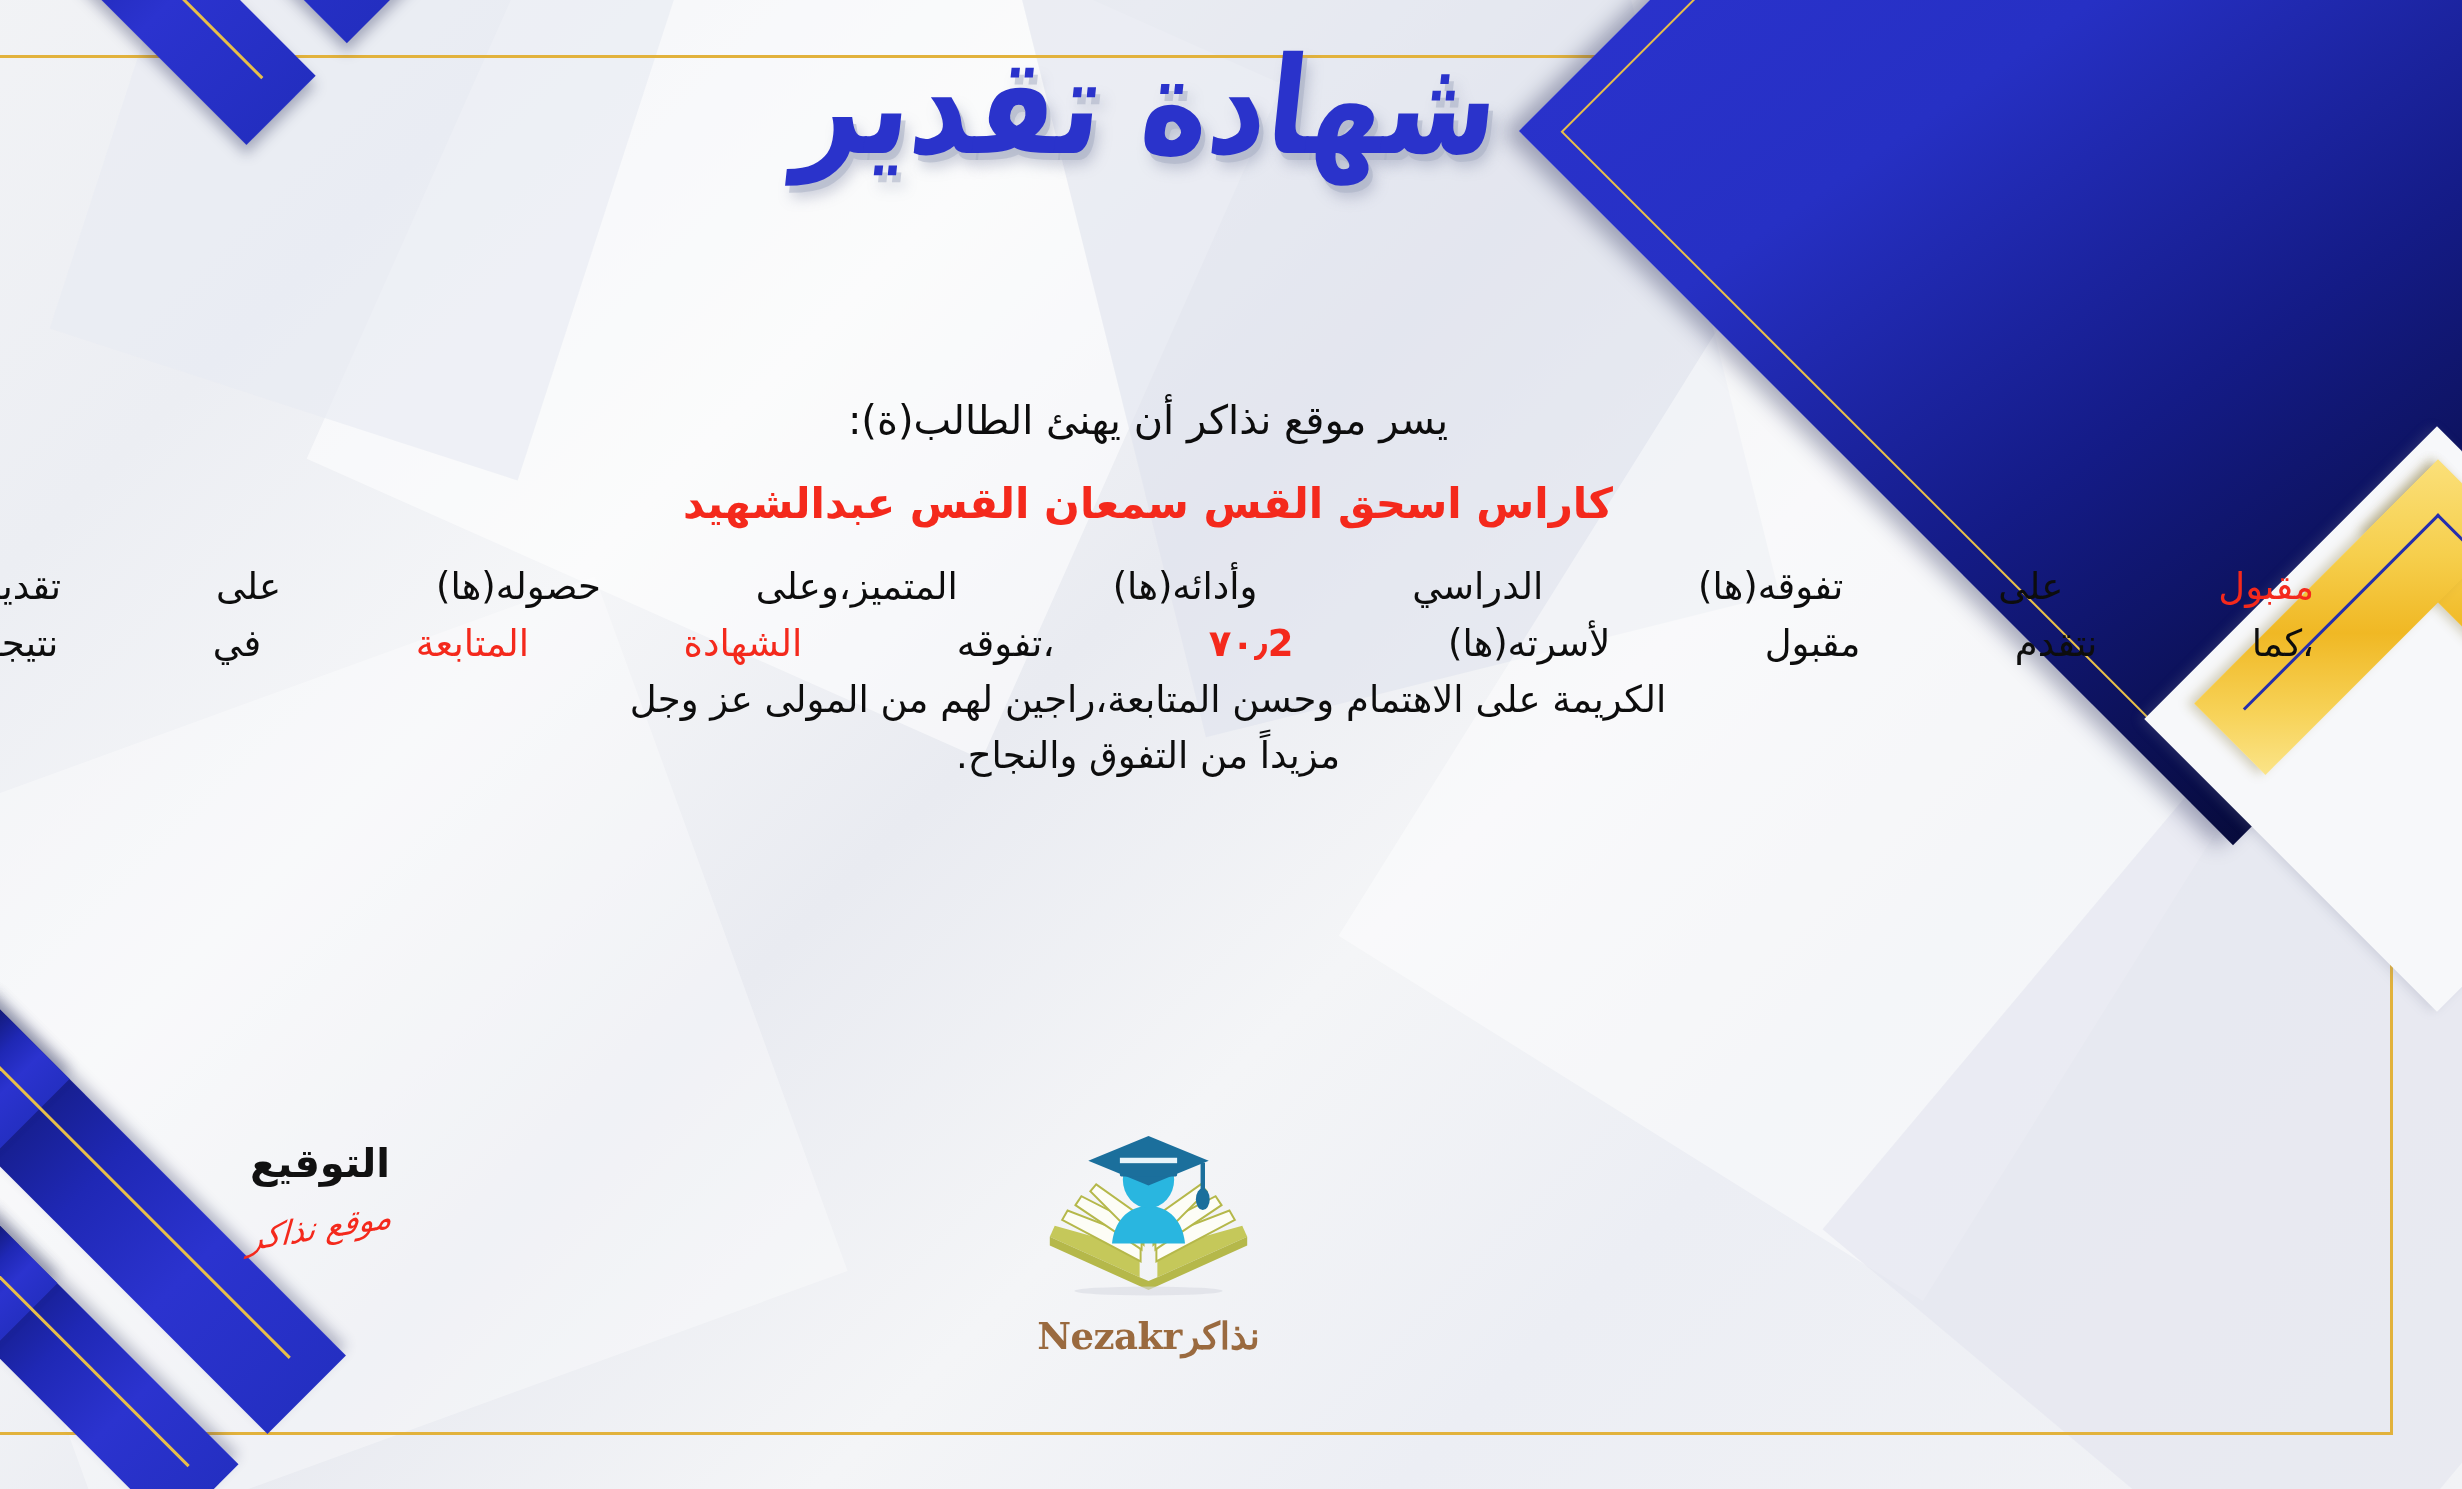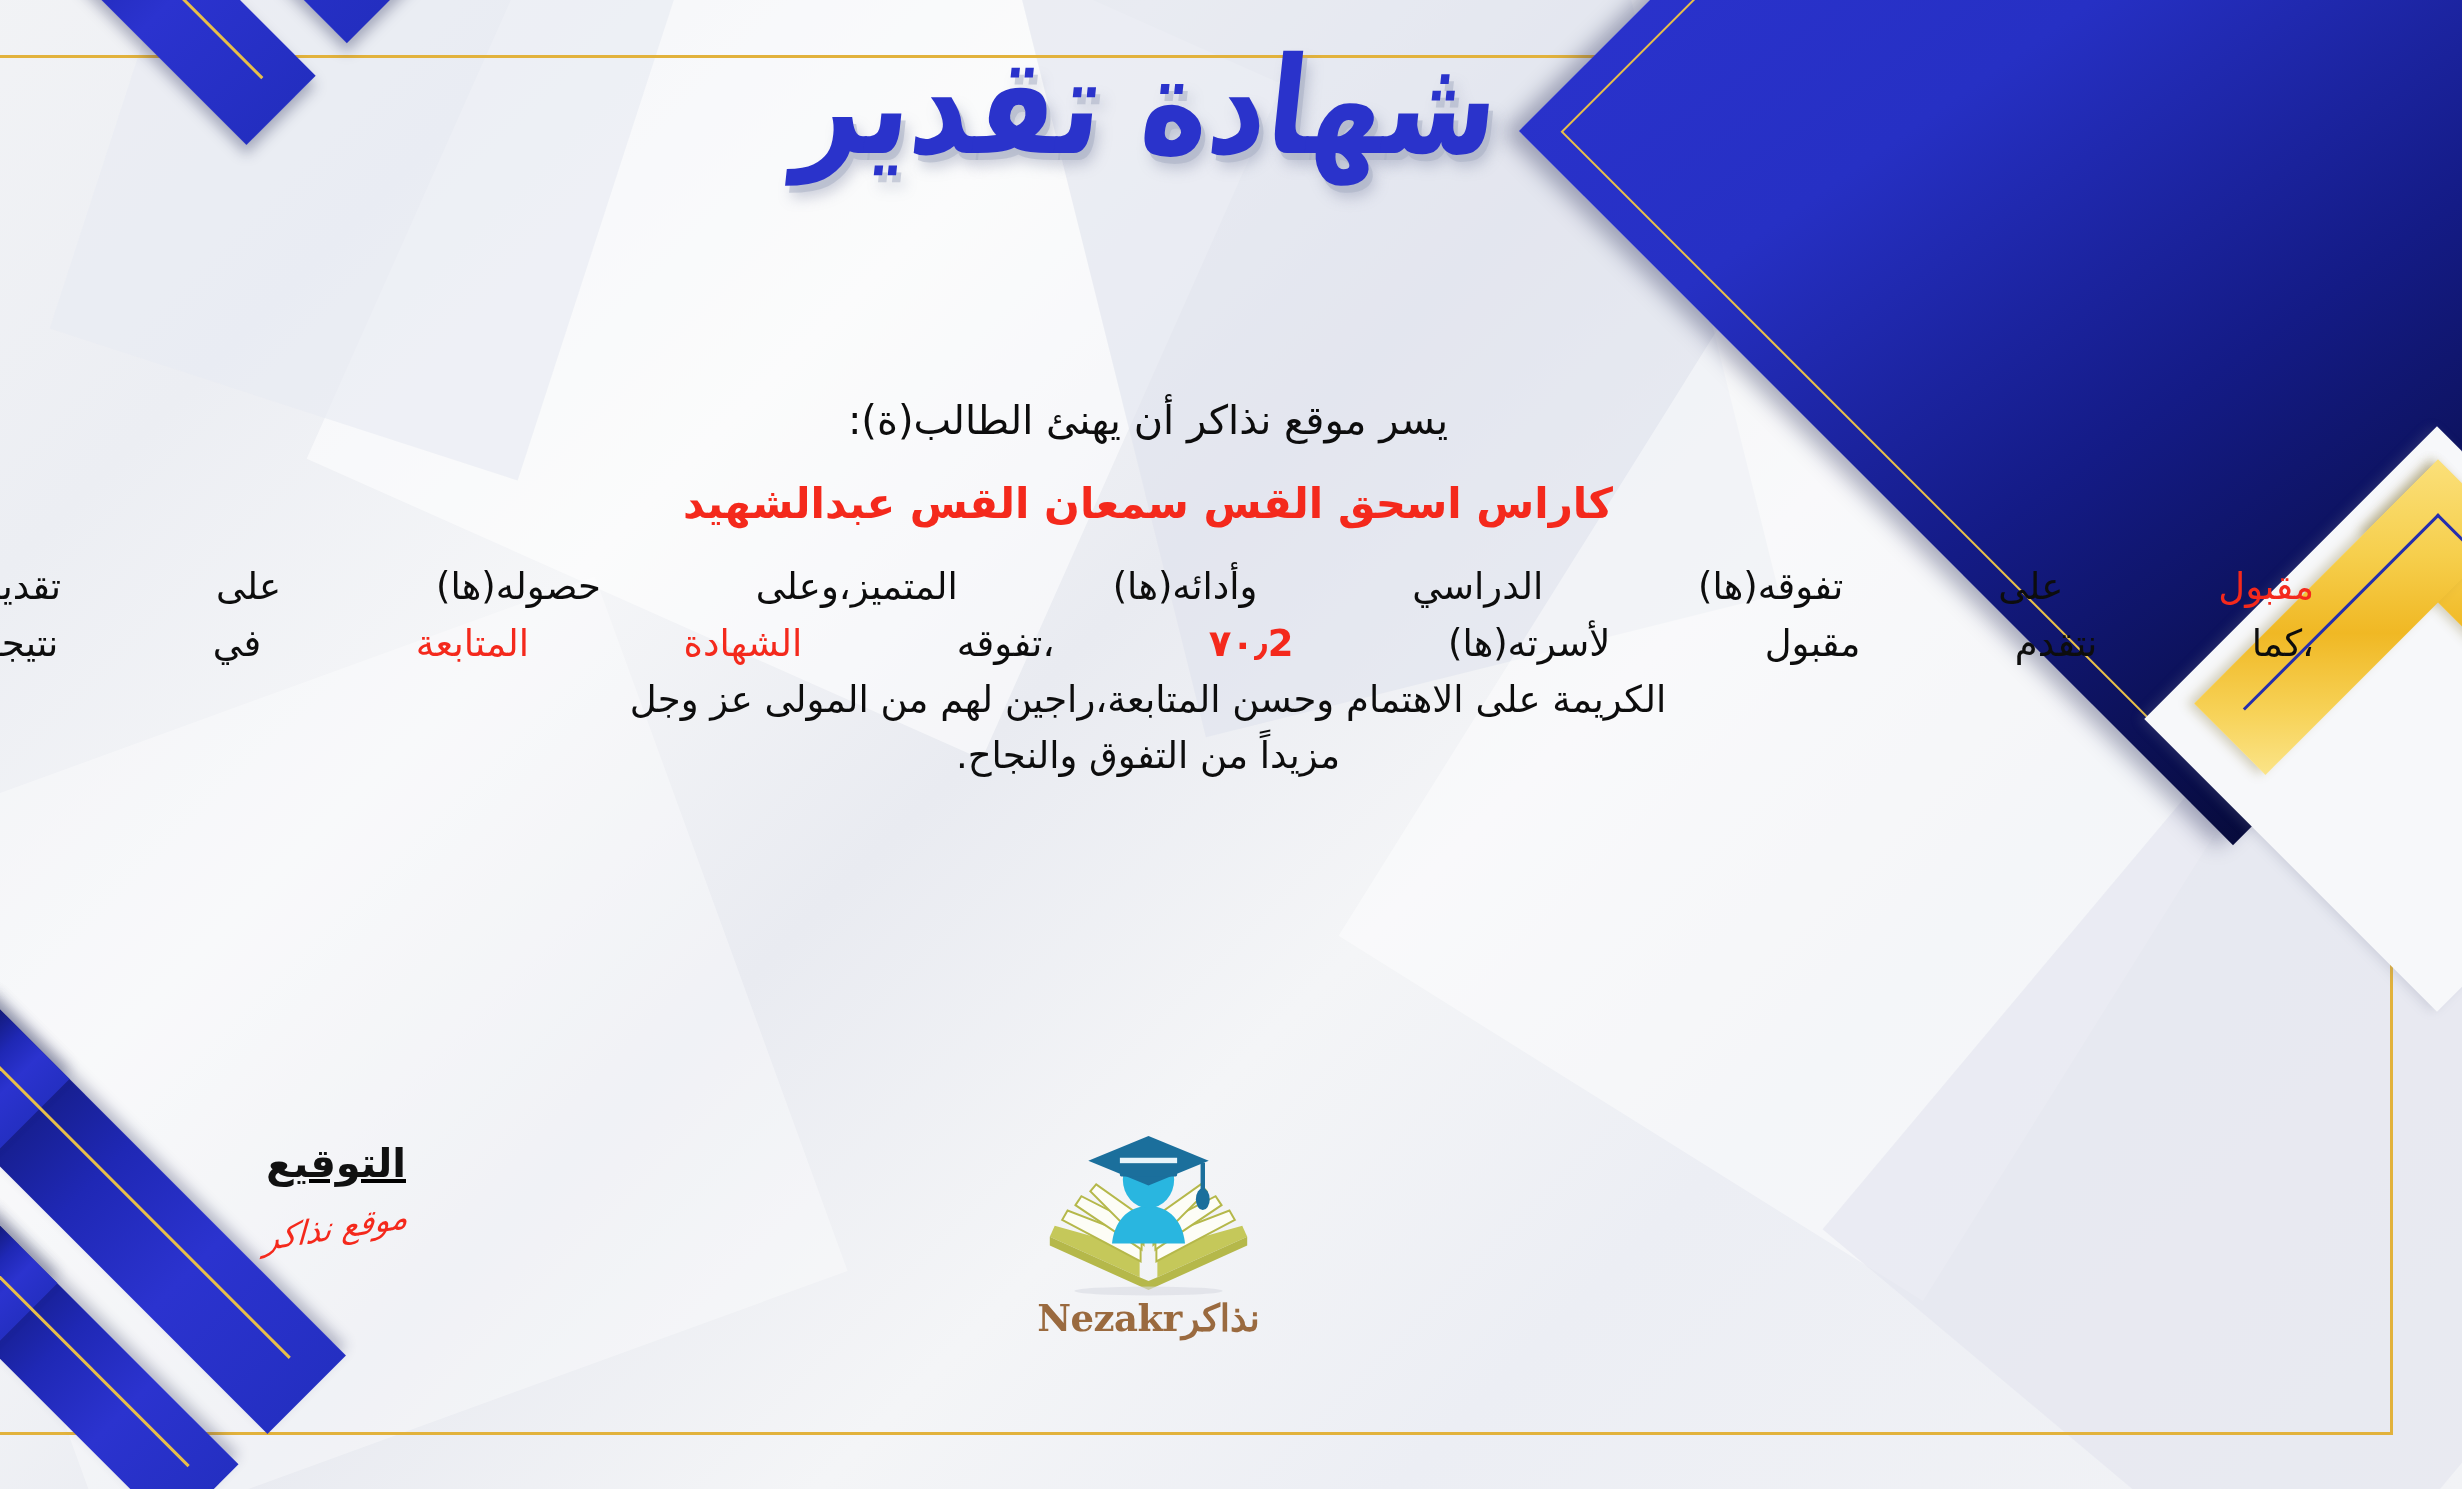--- a/index.html
+++ b/index.html
@@ -140,24 +140,23 @@
     align-items:baseline;
     width:100%;
   }
   .red{color:#f4291c;font-weight:400;}
   .num{color:#f4291c;font-weight:700;letter-spacing:1px;}
   .ctr{text-align:center;text-align-last:center;}
 
   
   .sig-block{
     position:absolute;
-    left:374px;top:1143px;
+    left:358px;top:1143px;
     width:256px;
     text-align:center;
-    text-decoration:underline;
   }
   .sig-label{
     font-size:40px;
     font-weight:700;
     color:#111;
     line-height:1;
   }
   .sig-mark{
     margin-top:25.6px;
     font-size:32.5px;
@@ -169,21 +168,21 @@
   }
 
   .logo{
     position:absolute;
     left:1162px;top:1133px;
     width:305px;
     text-align:center;
   }
   .logo svg{display:block;margin:0 auto;}
   .logo-text{
-    margin-top:0;
+    margin-top:18px;
     font-family:"DejaVu Serif","Liberation Serif",serif;
     font-size:37px;
     font-weight:700;
     color:#9a6a3f;
     letter-spacing:-0.5px;
     white-space:nowrap;
     direction:rtl;
   }
   .logo-text .lat{font-family:"DejaVu Serif","Liberation Serif",serif;}
 </style>

